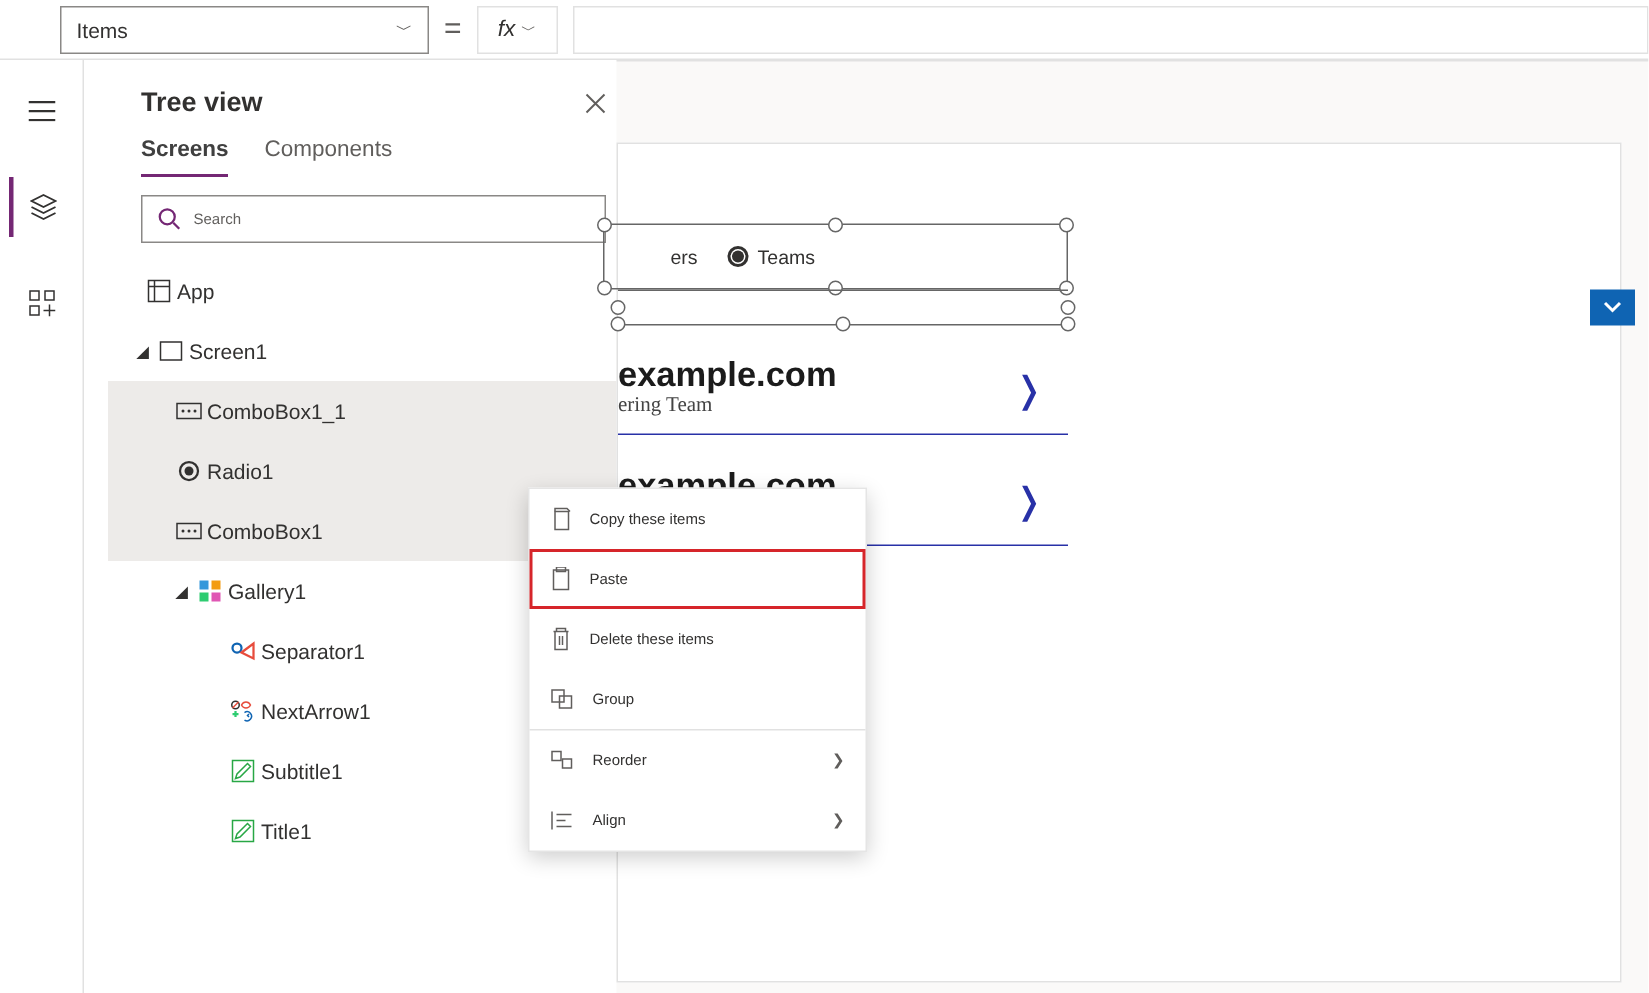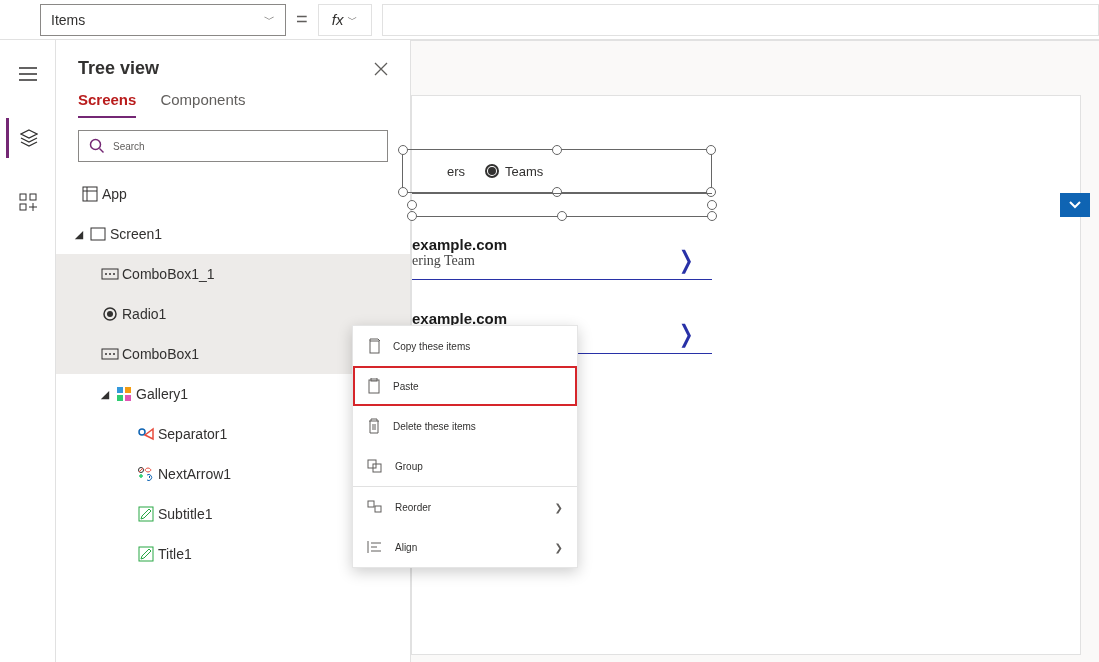--- a/index.html
+++ b/index.html
@@ -12,27 +12,27 @@
   .fx-btn { width: 54px; height: 32px; border: 1px solid #e1e1e1; background: #fff; display: flex; align-items: center; justify-content: center; font-style: italic; font-size: 15px; gap: 4px; }
   .fx-btn .chev { font-style: normal; font-size: 10px; color: #605e5c;}
   .formula-input { flex: 1; height: 32px; border: 1px solid #e1e1e1; background: #fff; }
 
   
   .left-strip { position: absolute; left: 0; top: 40px; width: 56px; height: calc(100% - 40px); border-right: 1px solid #e1e1e1; display: flex; flex-direction: column; align-items: center; padding-top: 14px; gap: 24px; background:#fff;}
   .strip-btn { width: 40px; height: 40px; display: flex; align-items: center; justify-content: center; color: #323130; }
   .strip-btn.active { border-left: 3px solid #742774; margin-left: -3px; padding-left: 3px; }
 
   
-  .tree-panel { position: absolute; left: 56px; top: 40px; width: 355px; background: #fff; border-right: 1px solid #e1e1e1; height: calc(100% - 40px); display: flex; flex-direction: column; }
+  .tree-panel { position: absolute; left: 72px; top: 40px; width: 355px; background: #fff; border-right: 1px solid #e1e1e1; height: calc(100% - 40px); display: flex; flex-direction: column; }
   .tree-header { display: flex; justify-content: space-between; align-items: center; padding: 18px 22px 6px 22px; }
   .tree-title { font-size: 18px; font-weight: 600; }
   .close-x { font-size: 14px; color: #605e5c; }
   .tree-tabs { display: flex; gap: 24px; padding: 6px 22px 0 22px; font-size: 15px; }
   .tree-tab { padding-bottom: 8px; color: #605e5c; }
-  .tree-tab.active { color: #b91c1c; border-bottom: 2px solid #742774; font-weight: 600; }
+  .tree-tab.active { color: #404040; border-bottom: 2px solid #742774; font-weight: 600; }
   .search-wrap { padding: 12px 22px; }
   .search-box { height: 32px; border: 1px solid #8a8886; display: flex; align-items: center; padding: 0 10px; gap: 8px; color: #605e5c; font-size: 10px; }
 
   .tree-list { flex: 1; overflow: auto; }
   .node { display: flex; align-items: center; height: 40px; font-size: 14px; }
   .node .exp { width: 14px; text-align: center; color: #323130; font-size: 11px; }
   .node-icon { width: 24px; display: flex; justify-content: center; }
   .node.sel { background: #edebe9; }
   .pad0 { padding-left: 22px; }
   .pad1 { padding-left: 16px; }
@@ -47,21 +47,21 @@
   .sel-box2 { position: absolute; left: 0px; top: 97px; width: 300px; height: 24px; border-top: 1px solid #666; border-bottom:1px solid #666;}
   .sel-handle { width: 10px; height: 10px; border: 1px solid #666; border-radius: 50%; background: #fff; position: absolute; }
   .tl{left:-5px;top:-5px}.tm{left:calc(50% - 5px);top:-5px}.tr{right:-5px;top:-5px}
   .ml{left:-5px;top:calc(50% - 5px)}
   .bl{left:-5px;bottom:-5px}.bm{left:calc(50% - 5px);bottom:-5px}.br{right:-5px;bottom:-5px}
   .row-radio { display:flex; align-items:center; gap:6px; font-size:13px; color:#323130;}
   .radio-circle { width:14px; height:14px; border:2px solid #323130; border-radius:50%; display:flex; align-items:center; justify-content:center;}
   .radio-dot{ width:8px;height:8px;border-radius:50%; background:#323130;}
   .combo-chev { position:absolute; right:-10px; top:97px; width:30px; height:24px; background:#0f64b3; color:#fff; display:flex;align-items:center;justify-content:center;}
   .gal-item{position:absolute; left:0; width:300px;}
-  .gal-item .t1{font-size:15px; font-weight:600; color:#1b1b1b;}
+  .gal-item .t1{font-size:23px; font-weight:600; color:#1b1b1b;}
   .gal-item .t2{font-size:14px; color:#444;font-family:Liberation Serif, serif;}
   .gal-sep{ height:1px; background:#2831a7; margin-top:10px;}
   .gal-arrow{ position:absolute; right:16px; top:10px; color:#2831a7; font-size:24px;}
 
   
   .ctx { position:absolute; left:352px; top:325px; width:226px; background:#fff; box-shadow:0 4px 14px rgba(0,0,0,.2); border:1px solid #e5e5e5; font-size:10px; z-index:50;}
   .ctx-item{ height:40px; display:flex; align-items:center; gap:12px; padding:0 14px; }
   .ctx-item .chev{margin-left:auto; color:#605e5c;}
   .ctx-sep{height:1px;background:#e1e1e1;}
   .ctx-item.hl{ outline:2px solid #d6252a; outline-offset:-2px;}

